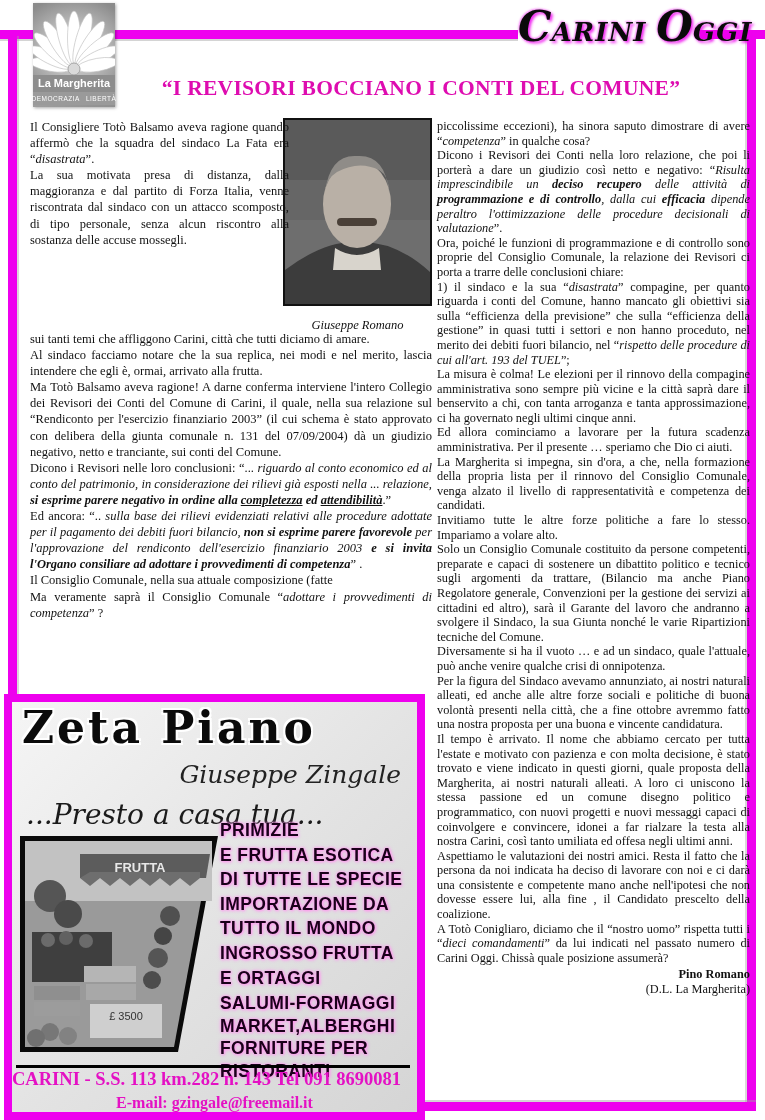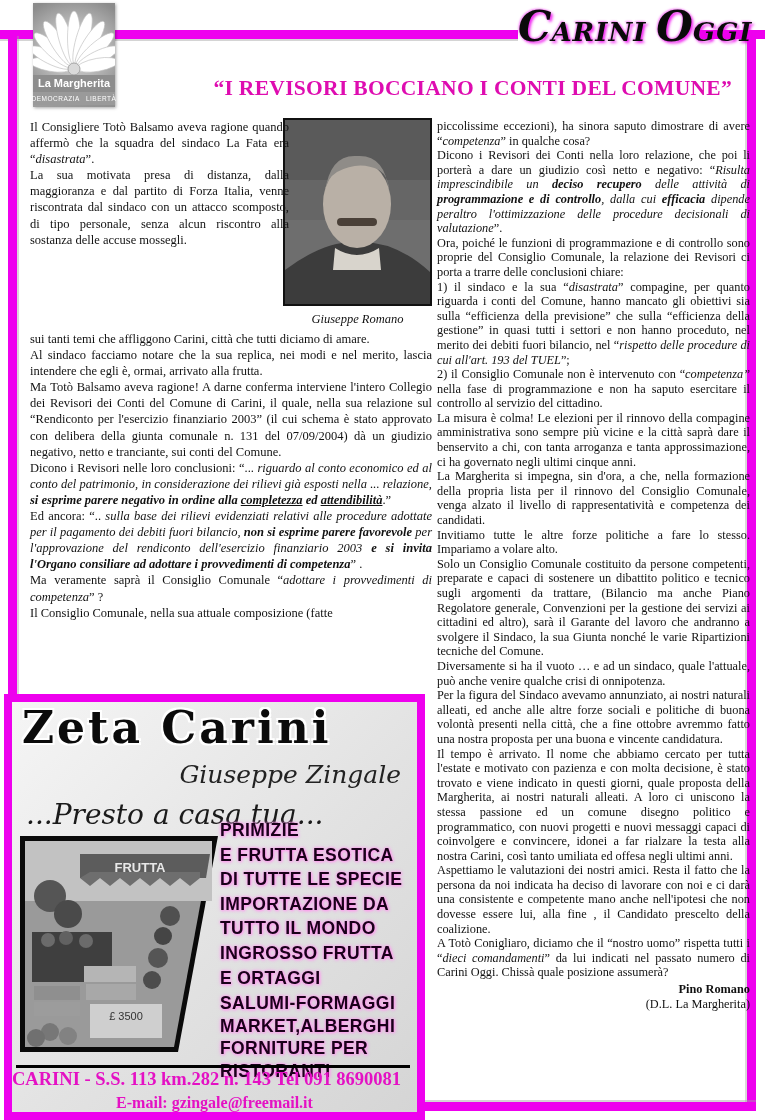--- a/index.html
+++ b/index.html
@@ -28,38 +28,38 @@
         display:flex;align-items:center;justify-content:center;gap:3px;}
   #logo .dot{width:4px;height:4px;background:#ee00ee;display:inline-block;}
   
   #masthead{left:518px;top:2px;width:218px;height:50px;text-align:center;
     font-family:"DejaVu Serif","Liberation Serif",serif;font-style:italic;font-weight:bold;
     color:#0a0a0a;white-space:nowrap;
     text-shadow:2px 2px 3px rgba(238,0,238,.85), -1px -1px 2px rgba(238,0,238,.45);}
   #masthead .cap{font-size:42px;line-height:50px;}
   #masthead .rest{font-size:26px;line-height:50px;letter-spacing:1px;text-align:center;}
   
-  #headline{left:110px;top:76px;width:622px;text-align:right;
+  #headline{left:110px;top:76px;width:622px;text-align:center;
     font-weight:bold;font-size:21.5px;color:#de0cb0;letter-spacing:.3px;}
   
   .article{font-size:12.5px;line-height:16.1px;text-align:justify;}
   .article p{margin:0;}
   #col1-top{left:30px;top:119px;width:259px;}
   #col1-bottom{left:30px;top:331px;width:402px;}
   #col2{left:437px;top:119px;width:313px;font-size:12.3px;line-height:14.6px;}
   .s-i{font-style:italic;}
   .s-b{font-weight:normal;margin-top:40px;}
   .s-bi{font-weight:bold;font-style:italic;}
   .s-biu{font-weight:bold;font-style:italic;text-decoration:underline;}
   .sig{display:block;text-align:right;margin-top:2px;}
   .sig .sig1{font-weight:bold;}
   
   #portrait-fig{left:283px;top:118px;width:149px;}
   #portrait{width:145px;height:184px;border:2px solid #111;background:#777;display:block;}
-  #portrait-caption{width:149px;text-align:center;font-style:italic;font-size:12.5px;line-height:15px;margin-top:6px;}
+  #portrait-caption{width:149px;text-align:center;font-style:italic;font-size:12.5px;line-height:15px;margin-top:12px;}
   
   #ad{left:4px;top:694px;width:421px;height:426px;box-sizing:border-box;
       border:8px solid #ee00ee;background:linear-gradient(135deg,#f5f5f5 0%,#e2e2e2 55%,#d5d5d5 100%);
       z-index:4;}
   #ad-brand{left:10px;top:0px;font-family:"DejaVu Serif",serif;font-weight:bold;font-size:44px;
       letter-spacing:3px;color:#0b0b0b;
       text-shadow:2px 2px 0 #fff,-2px -2px 0 #fff,2px -2px 0 #fff,-2px 2px 0 #fff;}
   #ad-owner{right:16px;top:58px;font-family:"DejaVu Serif",serif;font-style:italic;font-size:25px;color:#222;}
   #ad-tagline{left:14px;top:96px;font-family:"DejaVu Serif",serif;font-style:italic;font-size:28px;color:#1a1a1a;}
   #ad-photo{left:8px;top:134px;width:198px;height:216px;}
@@ -136,48 +136,48 @@
 <div class="abs article" id="col1-top">
     <p><span>Il Consigliere Totò Balsamo aveva ragione quando affermò che la squadra del sindaco La Fata era “</span><span class="s-i">disastrata</span><span>”.</span></p>
     <p><span>La sua motivata presa di distanza, dalla maggioranza e dal partito di Forza Italia, venne riscontrata dal sindaco con un attacco scomposto, di tipo personale, senza alcun riscontro alla sostanza delle accuse mossegli.</span></p>
   </div>
 <div class="abs article" id="col1-bottom">
     <p><span>sui tanti temi che affliggono Carini, città che tutti diciamo di amare.</span></p>
     <p><span>Al sindaco facciamo notare che la sua replica, nei modi e nel merito, lascia intendere che egli è, ormai, arrivato alla frutta.</span></p>
     <p><span>Ma Totò Balsamo aveva ragione! A darne conferma interviene l'intero Collegio dei Revisori dei Conti del Comune di Carini, il quale, nella sua relazione sul “Rendiconto per l'esercizio finanziario 2003” (il cui schema è stato approvato con delibera della giunta comunale n. 131 del 07/09/2004) dà un giudizio negativo, netto e tranciante, sui conti del Comune.</span></p>
     <p><span>Dicono i Revisori nelle loro conclusioni: “... </span><span class="s-i">riguardo al conto economico ed al conto del patrimonio, in considerazione dei rilievi già esposti nella ... relazione, </span><span class="s-bi">si esprime parere negativo in ordine alla </span><span class="s-biu">completezza</span><span class="s-bi"> ed </span><span class="s-biu">attendibilità</span><span class="s-b">.”</span></p>
     <p><span>Ed ancora: “.. </span><span class="s-i">sulla base dei rilievi evidenziati relativi alle procedure adottate per il pagamento dei debiti fuori bilancio, </span><span class="s-bi">non si esprime parere favorevole</span><span class="s-i"> per l'approvazione del rendiconto dell'esercizio finanziario 2003 </span><span class="s-bi">e si invita l'Organo consiliare ad adottare i provvedimenti di competenza</span><span>” .</span></p>
+    <p><span>Il Consiglio Comunale, nella sua attuale composizione (fatte</span></p>
     <p><span>Ma veramente saprà il Consiglio Comunale “</span><span class="s-i">adottare i provvedimenti di competenza</span><span>” ?</span></p>
-    <p><span>Il Consiglio Comunale, nella sua attuale composizione (fatte</span></p>
   </div>
 <div class="abs article" id="col2">
   <div>
       <p><span>piccolissime eccezioni), ha sinora saputo dimostrare di avere “</span><span class="s-i">competenza</span><span>” in qualche cosa?</span></p>
       <p><span>Dicono i Revisori dei Conti nella loro relazione, che poi li porterà a dare un giudizio così netto e negativo: “</span><span class="s-i">Risulta imprescindibile un </span><span class="s-bi">deciso recupero</span><span class="s-i"> delle attività di </span><span class="s-bi">programmazione e di controllo</span><span class="s-i">, dalla cui </span><span class="s-bi">efficacia</span><span class="s-i"> dipende peraltro l'ottimizzazione delle procedure decisionali di valutazione</span><span>”.</span></p>
       <p><span>Ora, poiché le funzioni di </span><span class="s-b">programmazione</span><span> e di </span><span class="s-b">controllo</span><span> sono proprie del Consiglio Comunale, la relazione dei Revisori ci porta a trarre delle conclusioni chiare:</span></p>
       <p><span>1) il sindaco e la sua “</span><span class="s-i">disastrata</span><span>” compagine, per quanto riguarda i conti del Comune, hanno mancato gli obiettivi sia sulla “</span><span class="s-b">efficienza della previsione</span><span>” che sulla “</span><span class="s-b">efficienza della gestione</span><span>” in quasi tutti i settori e non hanno proceduto, nel merito dei debiti fuori bilancio, nel “</span><span class="s-i">rispetto delle procedure di cui all'art. 193 del TUEL</span><span>”;</span></p>
-      <p><span>2) il Consiglio Comunale non è intervenuto con “</span><span class="s-i">competenza”</span><span> nella fase di </span><span class="s-b">programmazione</span><span> e non ha saputo esercitare il </span><span class="s-b">controllo</span><span> al servizio del cittadino.</span></p>
       <p><span>La misura è colma! Le elezioni per il rinnovo della compagine amministrativa sono sempre più vicine e la città saprà dare il benservito a chi, con tanta arroganza e tanta approssimazione, ci ha governato negli ultimi cinque anni.</span></p>
+      <p><span>Ed allora cominciamo a lavorare per la futura scadenza amministrativa. Per il presente … speriamo che Dio ci aiuti.</span></p>
       <p><span>La Margherita si impegna, sin d'ora, a che, nella formazione della propria lista per il rinnovo del Consiglio Comunale, venga alzato il livello di rappresentatività e competenza dei candidati.</span></p>
       <p><span>Invitiamo tutte le altre forze politiche a fare lo stesso. Impariamo a volare alto.</span></p>
       <p><span>Solo un Consiglio Comunale costituito da persone competenti, preparate e capaci di sostenere un dibattito politico e tecnico sugli argomenti da trattare, (Bilancio ma anche Piano Regolatore generale, Convenzioni per la gestione dei servizi ai cittadini ed altro), sarà il Garante del lavoro che andranno a svolgere il Sindaco, la sua Giunta nonché le varie Ripartizioni tecniche del Comune.</span></p>
       <p><span>Diversamente si ha il vuoto … e ad un sindaco, quale l'attuale, può anche venire qualche crisi di onnipotenza.</span></p>
       <p><span>Per la figura del Sindaco avevamo annunziato, ai nostri naturali alleati, ed anche alle altre forze sociali e politiche di buona volontà presenti nella città, che a fine ottobre avremmo fatto una nostra proposta per una buona e vincente candidatura.</span></p>
       <p><span>Il tempo è arrivato. Il nome che abbiamo cercato per tutta l'estate e motivato con pazienza e con molta decisione, è stato trovato e viene indicato in questi giorni, quale proposta della Margherita, ai nostri naturali alleati. A loro ci uniscono la stessa passione ed un comune disegno politico e programmatico, con nuovi progetti e nuovi messaggi capaci di coinvolgere e convincere, idonei a far rialzare la testa alla nostra Carini, così tanto umiliata ed offesa negli ultimi anni.</span></p>
       <p><span>Aspettiamo le valutazioni dei nostri amici. Resta il fatto che la persona da noi indicata ha deciso di lavorare con noi e ci darà una consistente e competente mano anche nell'ipotesi che non dovesse essere lui, alla fine , il Candidato prescelto della coalizione.</span></p>
       <p><span>A Totò Conigliaro, diciamo che il “nostro uomo” rispetta tutti i “</span><span class="s-i">dieci comandamenti</span><span>” da lui indicati nel passato numero di Carini Oggi. Chissà quale posizione assumerà?</span></p>
     </div>
   <span class="sig">
     <span class="sig1">Pino Romano</span><br>
     <span>(D.L. La Margherita)</span>
   </span>
 </div>
 
 <div class="abs" id="ad">
-  <div class="abs" id="ad-brand">Zeta Carini</div>
+  <div class="abs" id="ad-brand">Zeta Piano</div>
   <div class="abs" id="ad-owner">Giuseppe Zingale</div>
   <div class="abs" id="ad-tagline">...Presto a casa tua...</div>
   <svg class="abs" id="ad-photo" viewBox="0 0 198 216">
     <polygon points="0,0 198,0 158,216 0,216" fill="#0a0a0a"></polygon>
     <polygon points="5,5 192,5 154,211 5,211" fill="#9a9a9a"></polygon>
     <rect x="5" y="5" width="187" height="60" fill="#c2c2c2"></rect>
     <polygon points="60,18 190,18 186,42 60,42" fill="#5c5c5c"></polygon>
     <text x="120" y="36" font-family="Liberation Sans, sans-serif" font-size="13" font-weight="bold" fill="#e8e8e8" text-anchor="middle">FRUTTA</text>
     <path d="M60 42 l10 8 10 -8 10 8 10 -8 10 8 10 -8 10 8 10 -8 10 8 10 -8 10 8 10 -8 v-6 h-110z" fill="#6e6e6e"></path>
     <circle cx="30" cy="60" r="16" fill="#555"></circle>

